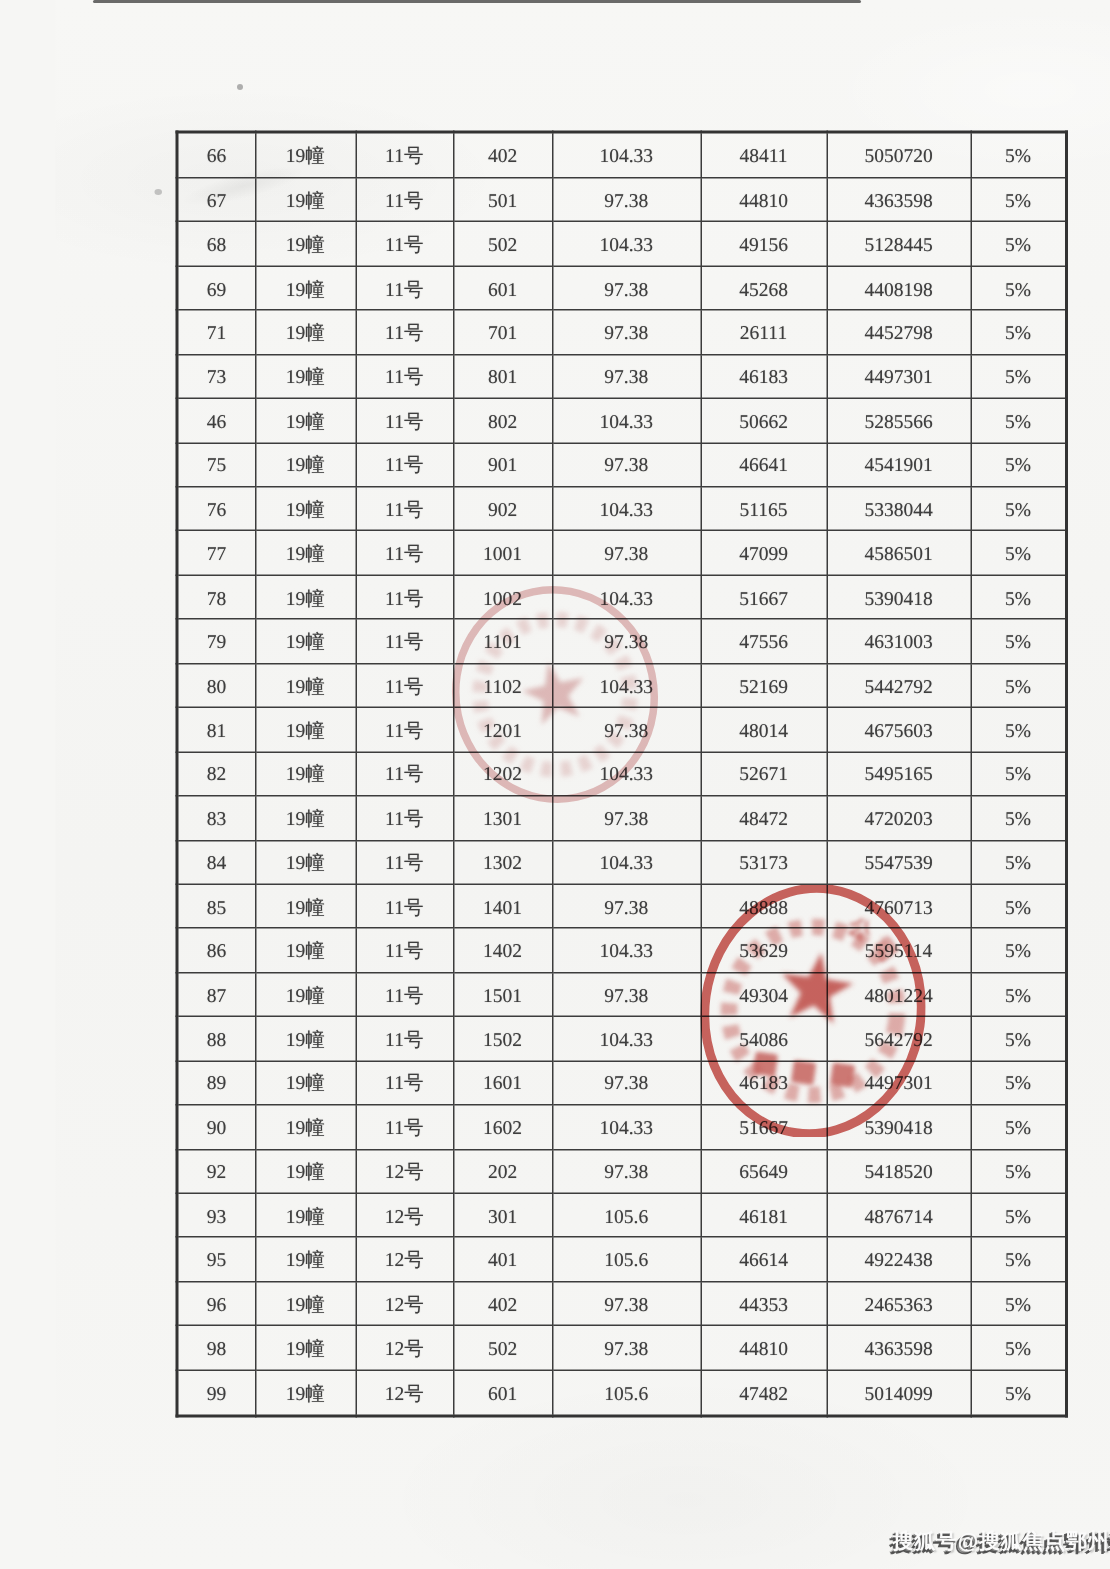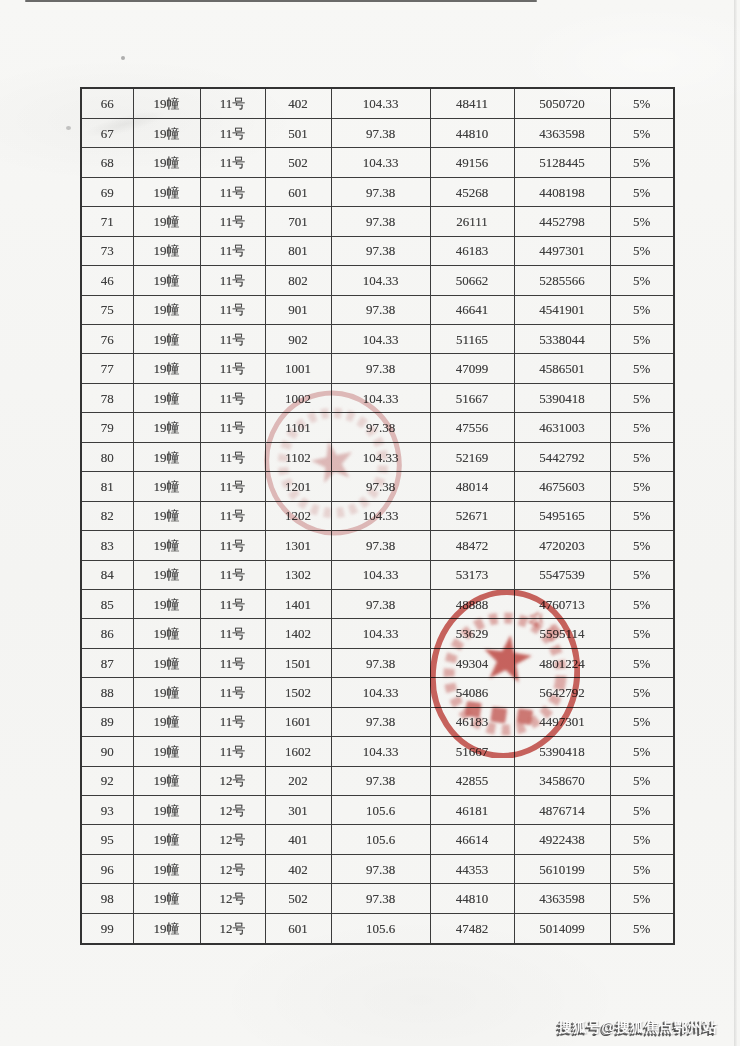--- a/index.html
+++ b/index.html
@@ -8,20 +8,21 @@
     background:#f6f6f4;
     font-family:"Liberation Serif","DejaVu Serif",serif;
   }
   .page{
     position:absolute;inset:0;
     background:
       radial-gradient(260px 90px at 120px 120px, rgba(0,0,0,0.025), rgba(0,0,0,0) 70%),
       radial-gradient(300px 120px at 420px 1000px, rgba(0,0,0,0.02), rgba(0,0,0,0) 70%),
       radial-gradient(200px 80px at 650px 60px, rgba(255,255,255,0.4), rgba(255,255,255,0) 70%),
       linear-gradient(180deg,#f7f7f5 0%,#f4f4f2 55%,#f6f6f4 100%);
+    margin-left: 37px;
   }
   .scan-top-line{
     position:absolute;left:25px;top:0;width:512px;height:2px;
     background:#2e2e2e;opacity:.7;border-radius:1px;
   }
   .right-edge{
     position:absolute;top:0;left:734px;width:3px;height:100%;
     background:linear-gradient(90deg,rgba(0,0,0,0.10),rgba(0,0,0,0.02));
   }
   .speck{position:absolute;background:#8f8f8f;border-radius:50%;}
@@ -310,22 +311,22 @@
         <td>51667</td>
         <td>5390418</td>
         <td>5%</td>
       </tr>
         <tr>
         <td>92</td>
         <td>19幢</td>
         <td>12号</td>
         <td>202</td>
         <td>97.38</td>
-        <td>42855</td>
-        <td>3458670</td>
+        <td>65649</td>
+        <td>5418520</td>
         <td>5%</td>
       </tr>
         <tr>
         <td>93</td>
         <td>19幢</td>
         <td>12号</td>
         <td>301</td>
         <td>105.6</td>
         <td>46181</td>
         <td>4876714</td>
@@ -341,21 +342,21 @@
         <td>4922438</td>
         <td>5%</td>
       </tr>
         <tr>
         <td>96</td>
         <td>19幢</td>
         <td>12号</td>
         <td>402</td>
         <td>97.38</td>
         <td>44353</td>
-        <td>5610199</td>
+        <td>2465363</td>
         <td>5%</td>
       </tr>
         <tr>
         <td>98</td>
         <td>19幢</td>
         <td>12号</td>
         <td>502</td>
         <td>97.38</td>
         <td>44810</td>
         <td>4363598</td>

